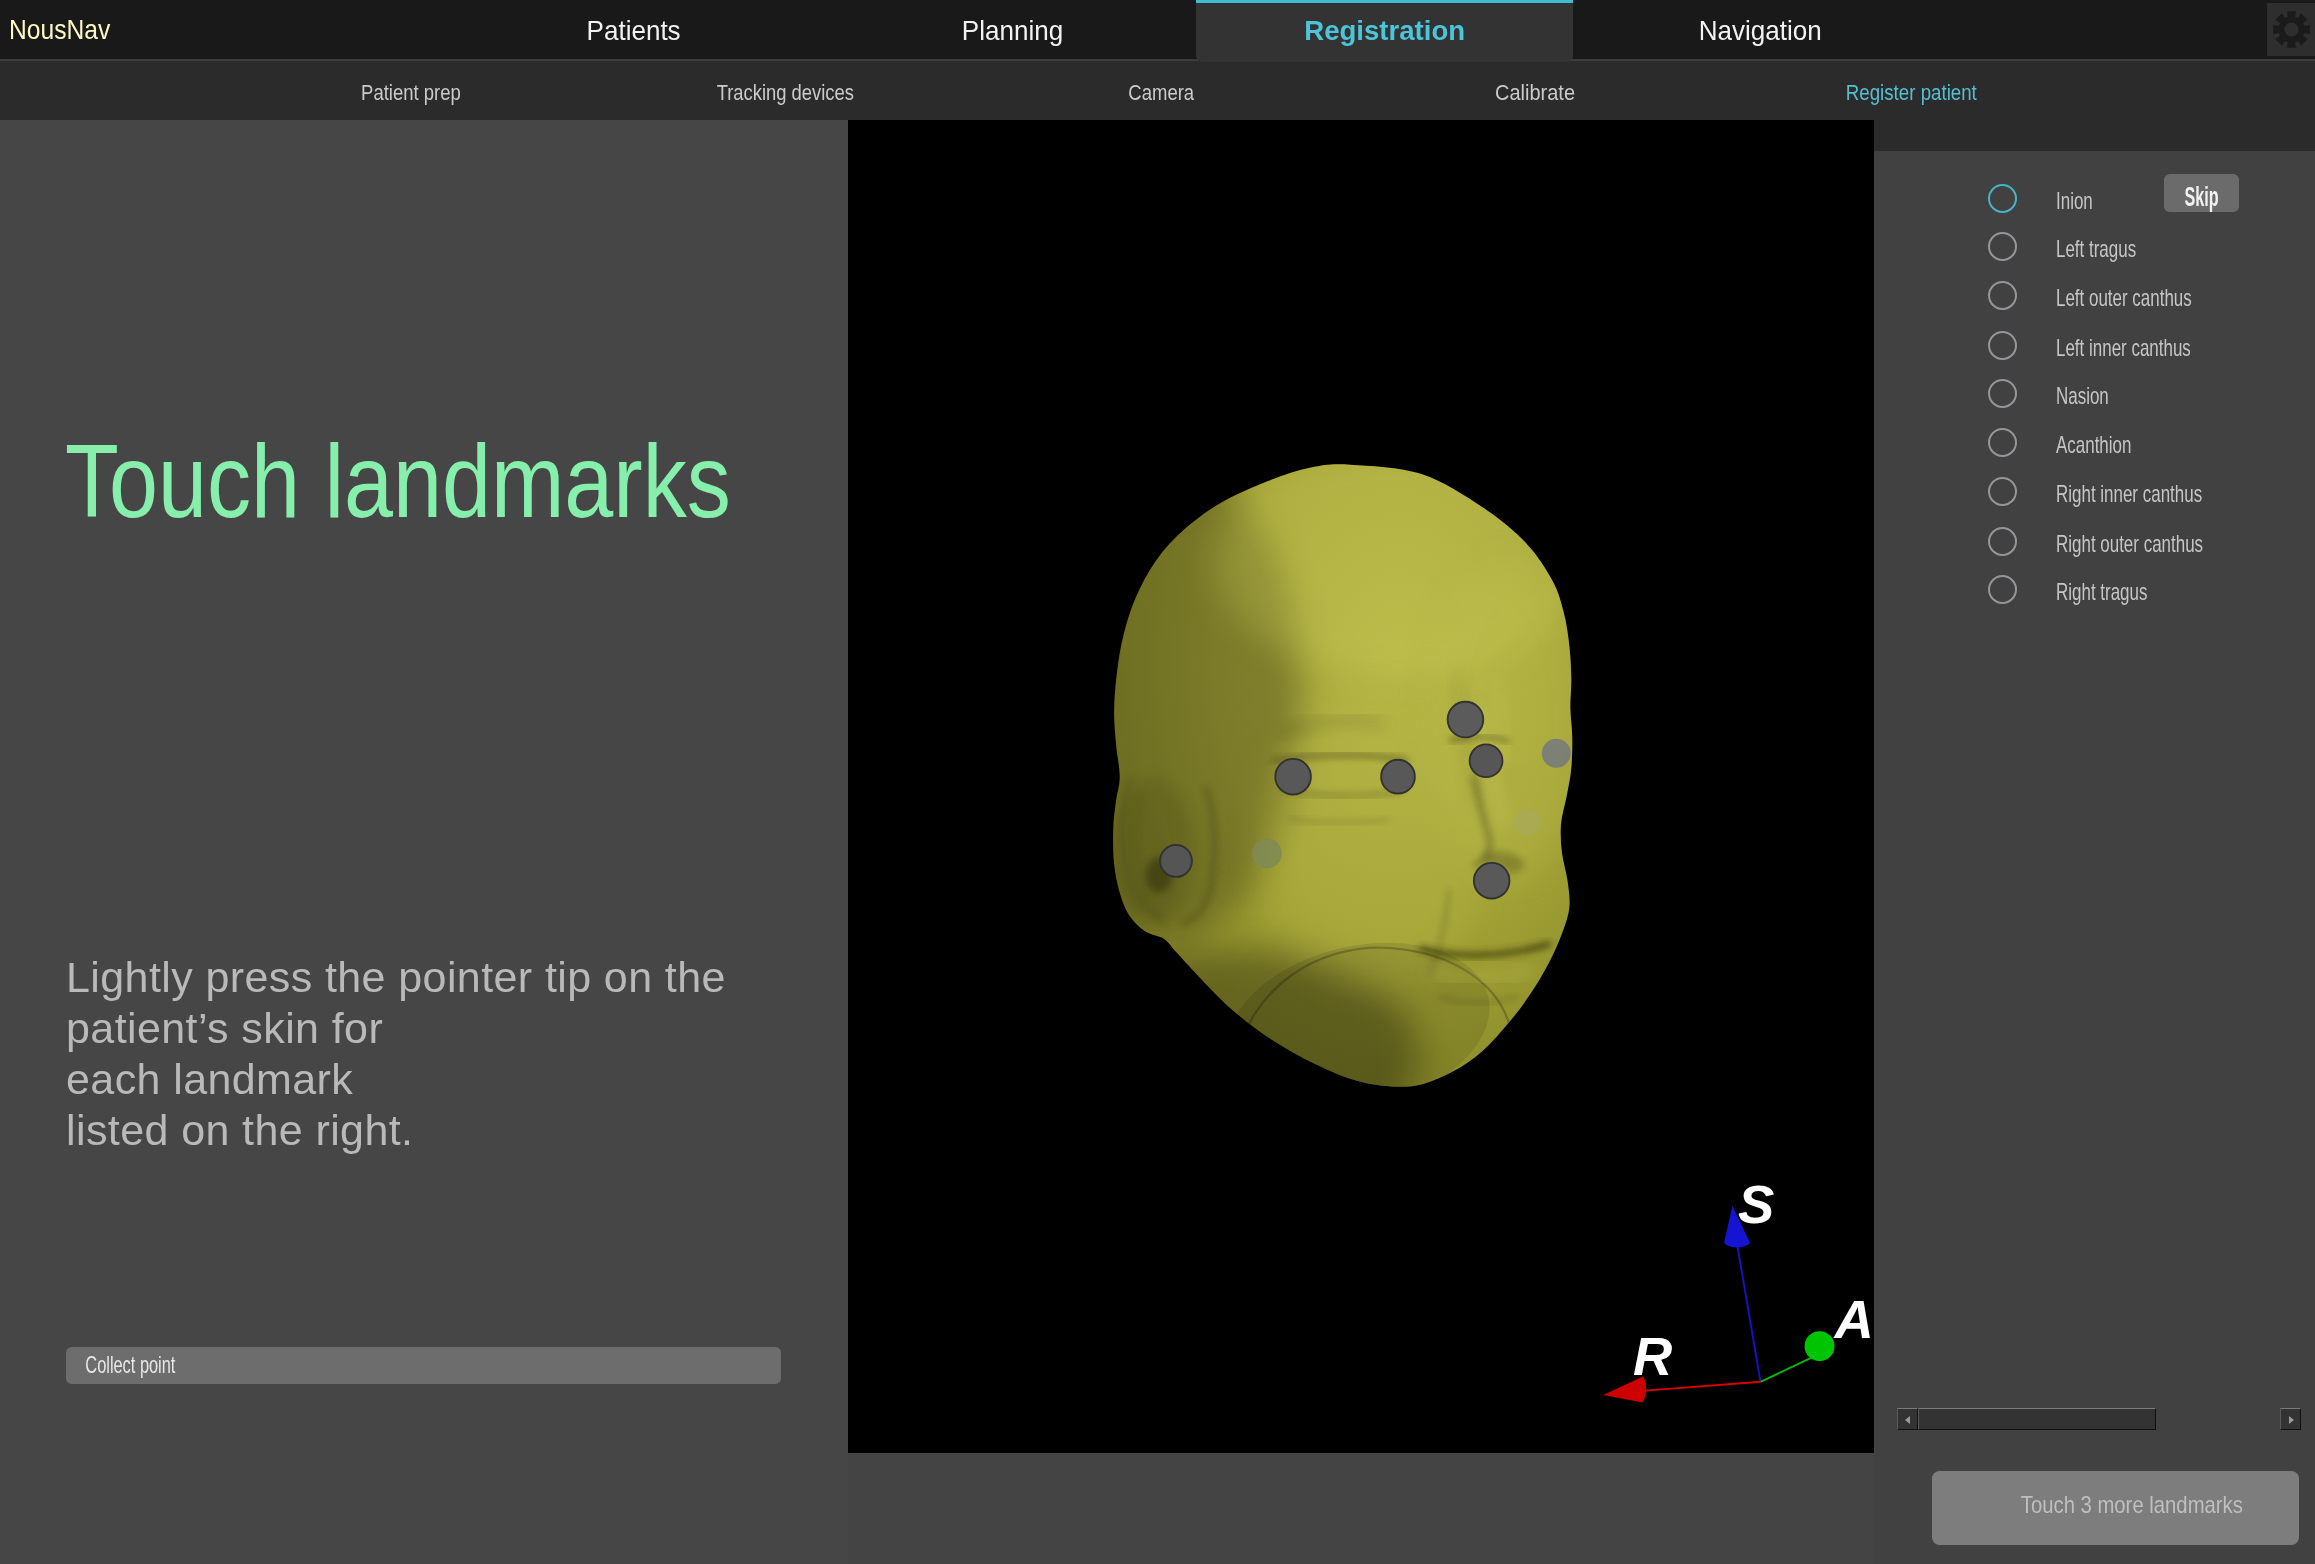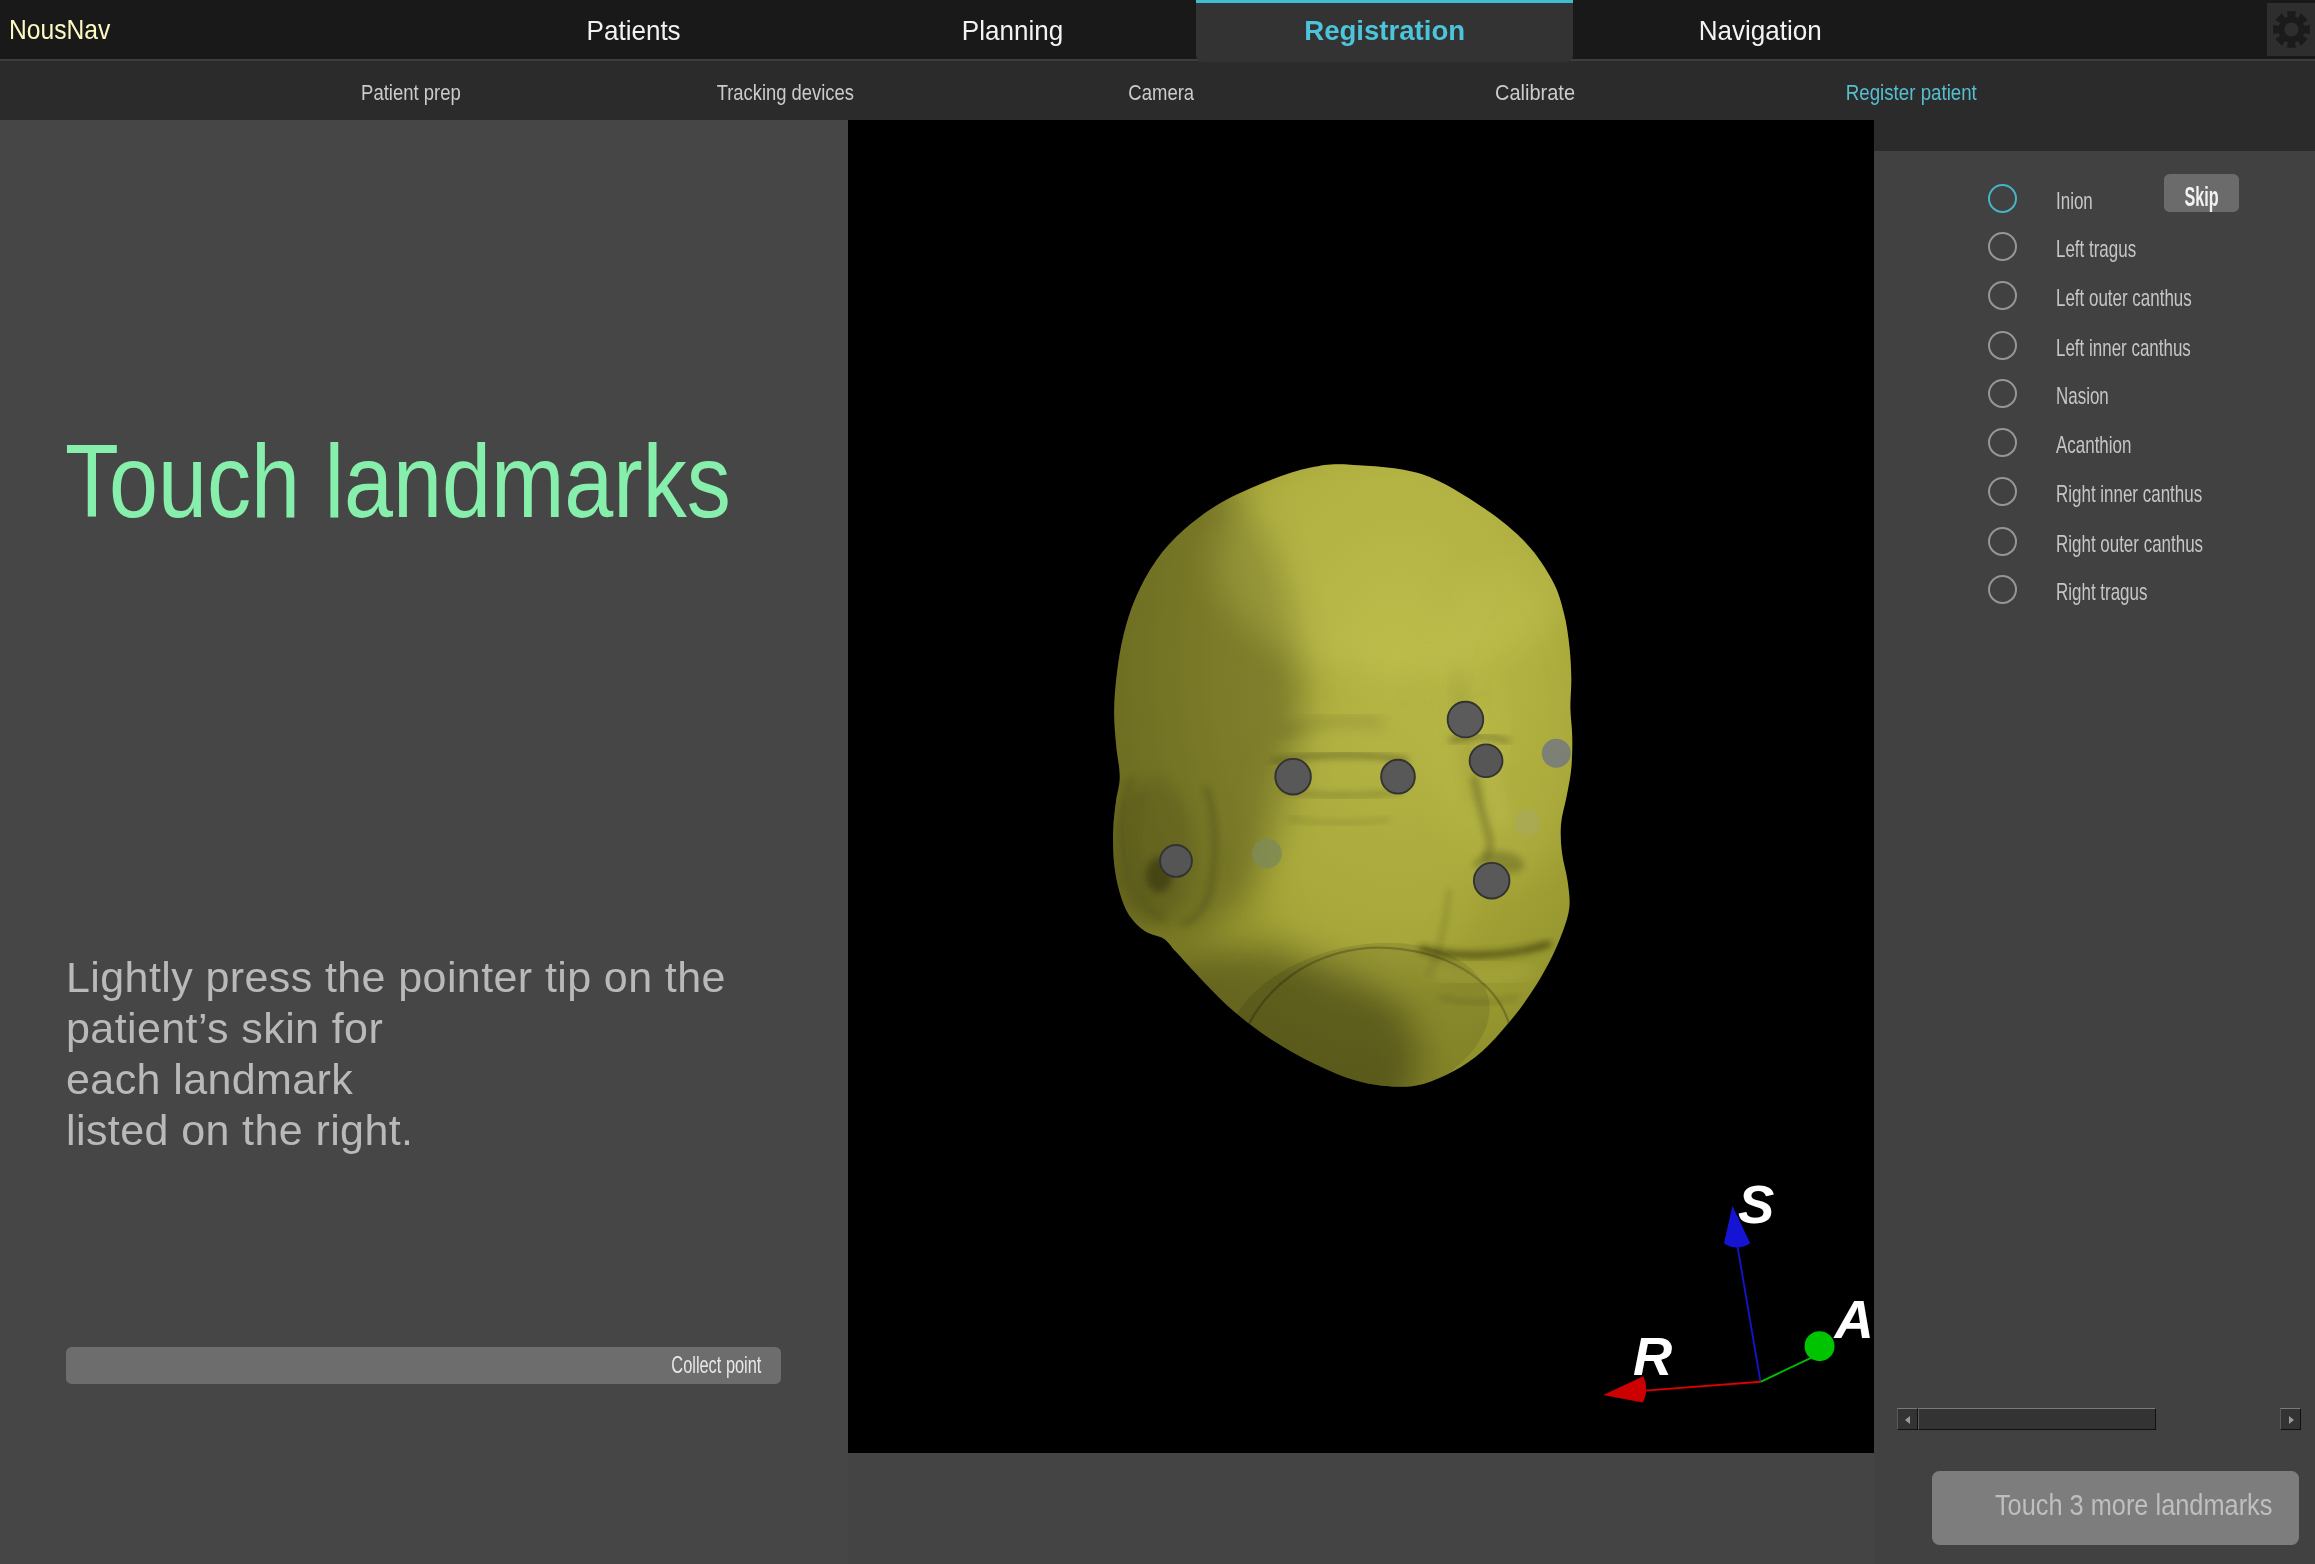--- a/index.html
+++ b/index.html
@@ -25,39 +25,39 @@
 
 #leftpanel { left:0; top:120px; width:848px; height:1445px; background:#464646; }
 #botstrip { left:848px; top:1453px; width:1026px; height:111px; background:#444444; }
 #rightpanel { left:1874px; top:151px; width:441px; height:1414px; background:#414141; }
 #rightgap { left:1874px; top:120px; width:441px; height:31px; background:#2b2b2b; }
 #viewport { left:848px; top:120px; width:1026px; height:1333px; background:#000000; }
 
 #heading { left:65px; top:423px; font-size:103px; color:#86efac; }
 #bodytext { left:66px; top:952px; font-size:43px; line-height:51px; letter-spacing:0.4px; color:#b9b9b9; }
 #collectbtn { left:66px; top:1347px; width:715px; height:37px; background:#6d6d6d;
-  border-radius:5.6px; text-align:right; line-height:37px; font-size:23.4px; color:#e8e8e8; }
+  border-radius:5.6px; text-align:left; line-height:37px; font-size:23.4px; color:#e8e8e8; }
 
 .lmrow { left:1988px; width:375px; height:29px; }
 .lmcirc { position:absolute; left:0; top:0; width:29px; height:29px; border-radius:50%;
   border:2.8px solid #96969a; }
 .lmlabel { position:absolute; left:68px; top:3.7px; font-size:23.4px; color:#c6c6c6; }
 #skipbtn { left:2164px; top:174px; width:75px; height:38px; background:#6b6b6b;
   border-radius:5.6px; text-align:center; line-height:46px; font-size:27px; color:#f2f2f2;font-weight:bold; }
 
 .sbtn { top:1408px; width:20.6px; height:21.5px; background:#333333;
   border:0.9px solid; border-color:#7a7a7a #101010 #101010 #5a5a5a; }
 #sthumb { left:1918px; top:1408px; width:238px; height:21.5px; background:#333333;
   border:0.9px solid; border-color:#7a7a7a #101010 #101010 #5a5a5a; }
 .arr { position:absolute; left:5.6px; top:4.7px; width:0; height:0; }
 
 #recal { left:36px; top:1472px; width:352px; height:73px; background:#6a6a6a;
   border-radius:7.5px; text-align:center; line-height:81px; font-size:27px; color:#f2f2f2; }
 #touch3 { left:1932px; top:1471px; width:367px; height:74px; background:#7d7d7d;
-  border-radius:7.5px; text-align:center; line-height:67px; font-size:30px; color:#bfbfbf;padding-left:43px; }
+  border-radius:7.5px; text-align:center; line-height:67px; font-size:24px; color:#bfbfbf;padding-left:43px; }
 </style>
 </head>
 <body>
 <div id="app">
   <div class="abs" id="topbar"></div>
   <div class="abs" id="logo"><span class="sq" style="transform:scaleX(.88); transform-origin:0 50%;">NousNav</span></div>
   <div class="abs tab" style="left:446px;"><span class="sq" style="transform:scaleX(.93);">Patients</span></div>
   <div class="abs tab" style="left:824px;"><span class="sq" style="transform:scaleX(.93);">Planning</span></div>
   <div class="abs tab" style="left:1572px;"><span class="sq" style="transform:scaleX(.93);">Navigation</span></div>
   <div class="abs" id="tabreg"><span class="sq" style="transform:scaleX(.985);">Registration</span></div>

